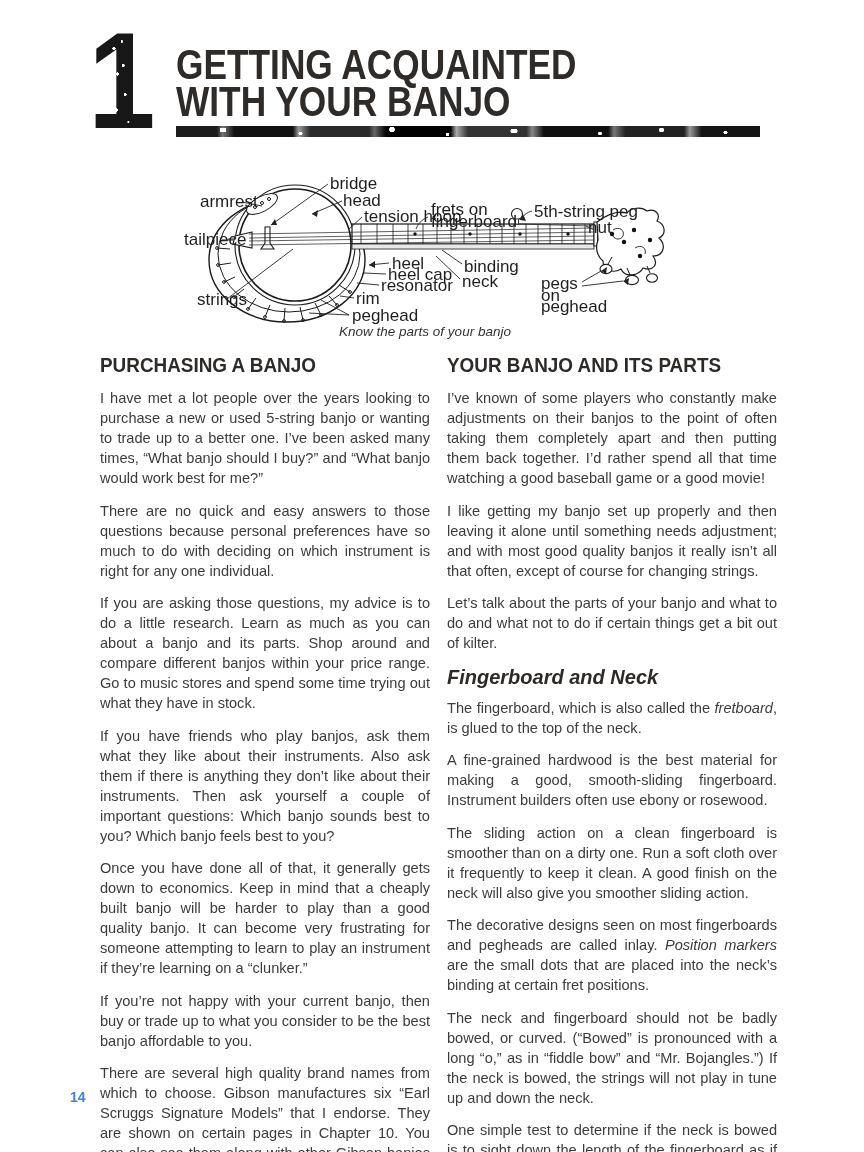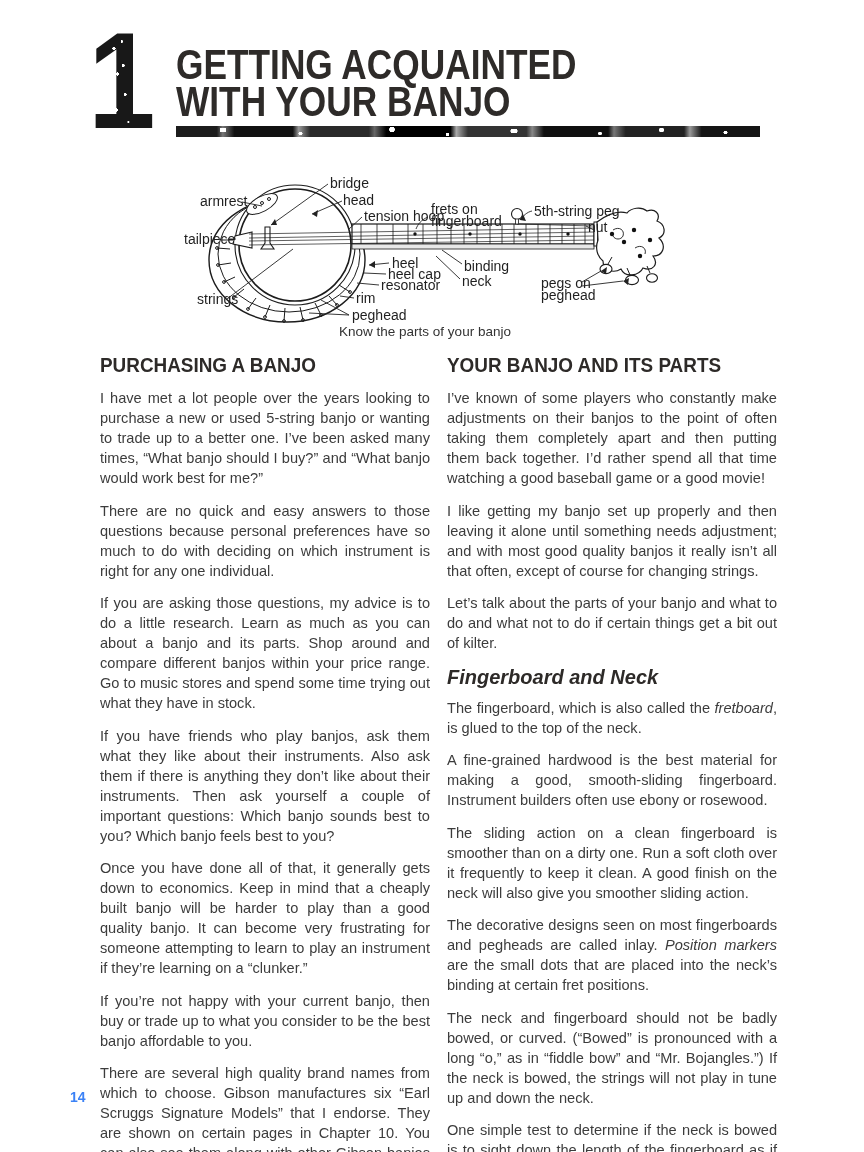--- a/index.html
+++ b/index.html
@@ -53,27 +53,27 @@
       radial-gradient(circle,#fff 40%,rgba(255,255,255,0) 46%),
       radial-gradient(circle,#fff 40%,rgba(255,255,255,0) 46%);
     background-repeat:no-repeat;
     background-size:14px 4px,9px 3px,12px 5px,7px 3px,16px 4px,8px 3px,11px 4px,9px 3px;
     background-position:40px 2px,120px 6px,210px 1px,268px 7px,330px 3px,420px 6px,480px 2px,545px 5px;
   }
   
   .diagram{position:absolute;left:0;top:168px;width:864px;height:180px;}
   .diagram svg{position:absolute;left:165px;top:0;}
   .lbl{
-    position:absolute;font-size:14px;line-height:11.5px;color:#1f1f1f;
+    position:absolute;font-size:17px;line-height:11.5px;color:#1f1f1f;
     white-space:nowrap;
   }
   .lbl.wrap{white-space:normal;}
   .caption{
     position:absolute;left:300px;top:156px;width:250px;text-align:center;
-    font-size:13.5px;color:#333;
+    font-size:13.5px;font-style:italic;color:#333;
   }
   
   .columns{
     position:absolute;left:100px;top:354px;width:677px;
     display:flex;justify-content:space-between;
   }
   .col{width:330px;}
   .col h2{
     margin:0 0 13px 0;font-size:21px;line-height:21px;font-weight:800;
     color:#2d2a28;letter-spacing:0px;transform:scaleX(.9);transform-origin:left top;

